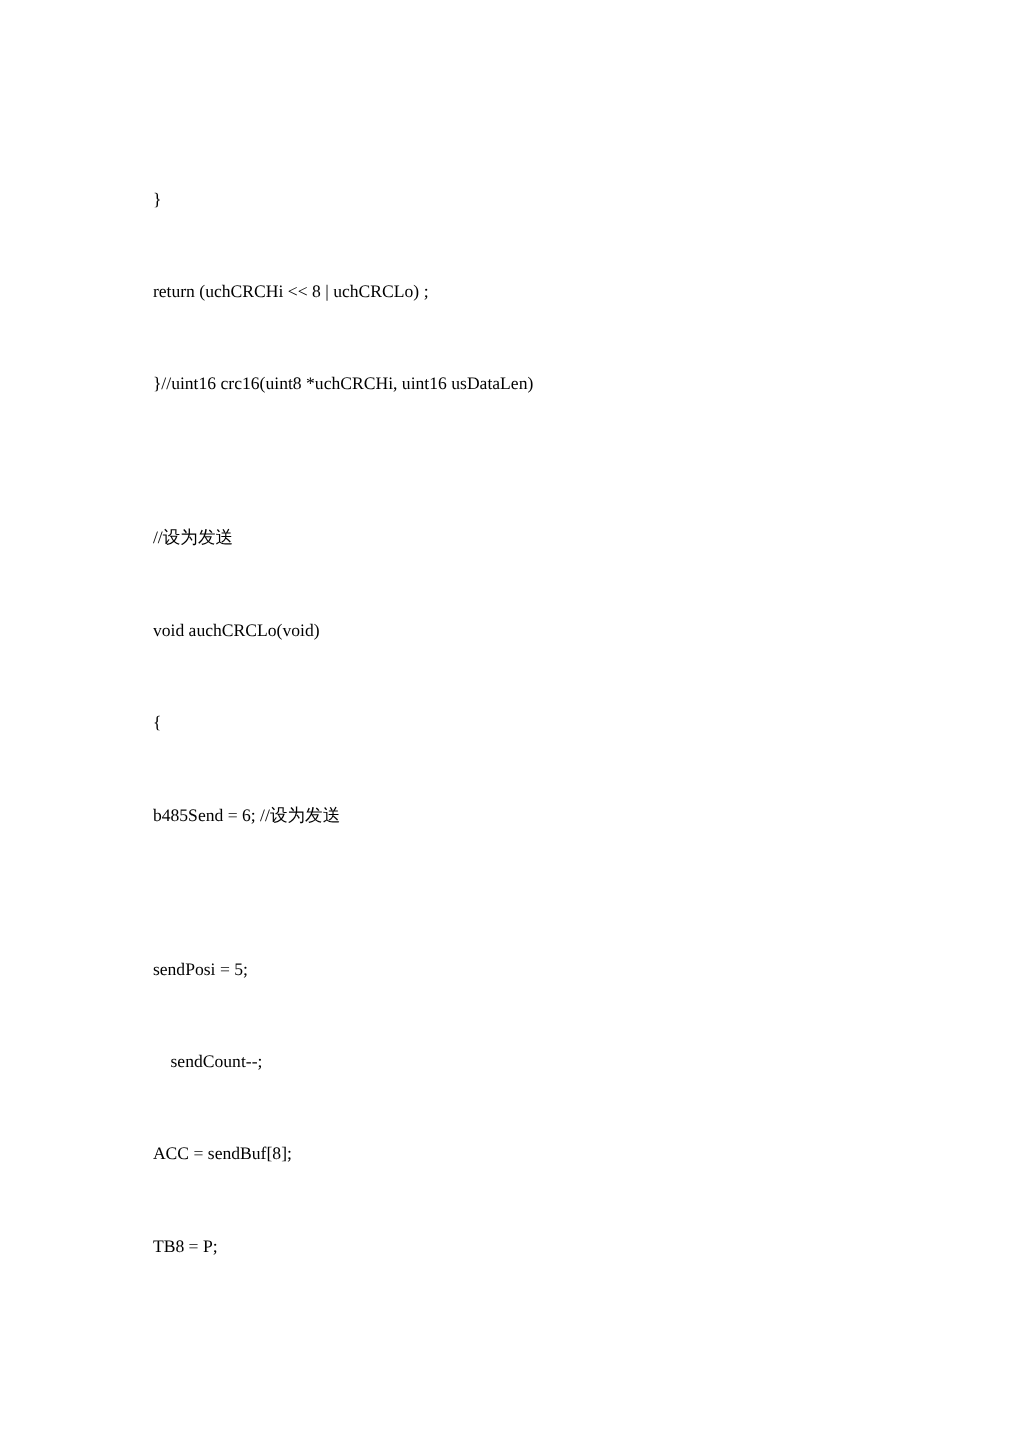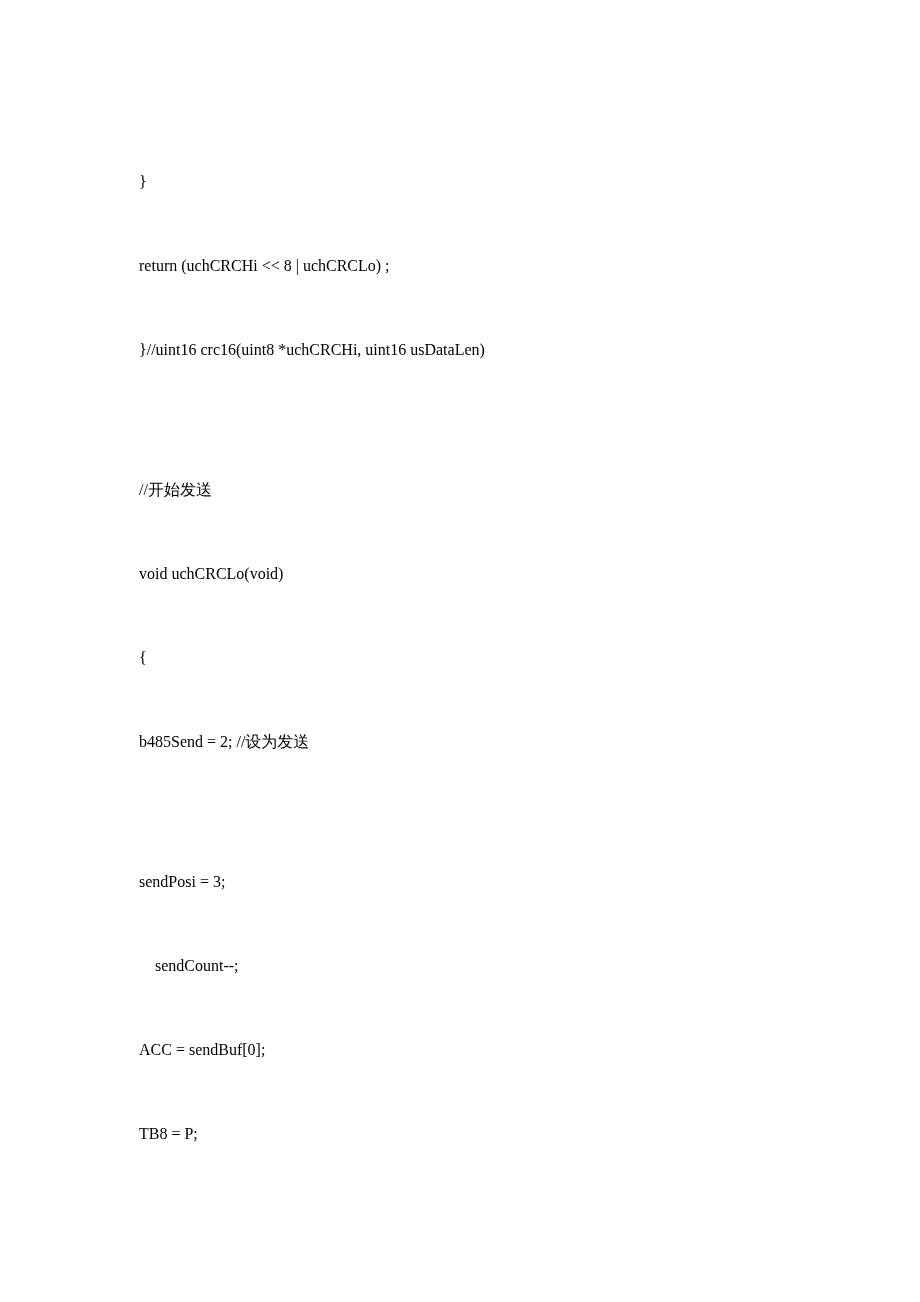--- a/index.html
+++ b/index.html
@@ -24,28 +24,28 @@
 </style>
 </head>
 <body>
 
 <div class="page">
   <div class="code-block">
     <div>}</div>
     <div>return (uchCRCHi &lt;&lt; 8 | uchCRCLo) ;</div>
     <div>}//uint16 crc16(uint8 *uchCRCHi, uint16 usDataLen)</div>
     <div></div>
-    <div>//开始发送</div>
-    <div>void uchCRCLo(void)</div>
+    <div>//设为发送</div>
+    <div>void auchCRCLo(void)</div>
     <div>{</div>
-    <div>b485Send = 2; //设为发送</div>
+    <div>b485Send = 6; //设为发送</div>
     <div></div>
-    <div>sendPosi = 3;</div>
+    <div>sendPosi = 5;</div>
     <div>    sendCount--;</div>
-    <div>ACC = sendBuf[0];</div>
+    <div>ACC = sendBuf[8];</div>
     <div>TB8 = P;</div>
     
     <div></div>
     
     <div></div>
     <div></div>
     
     
     
     

